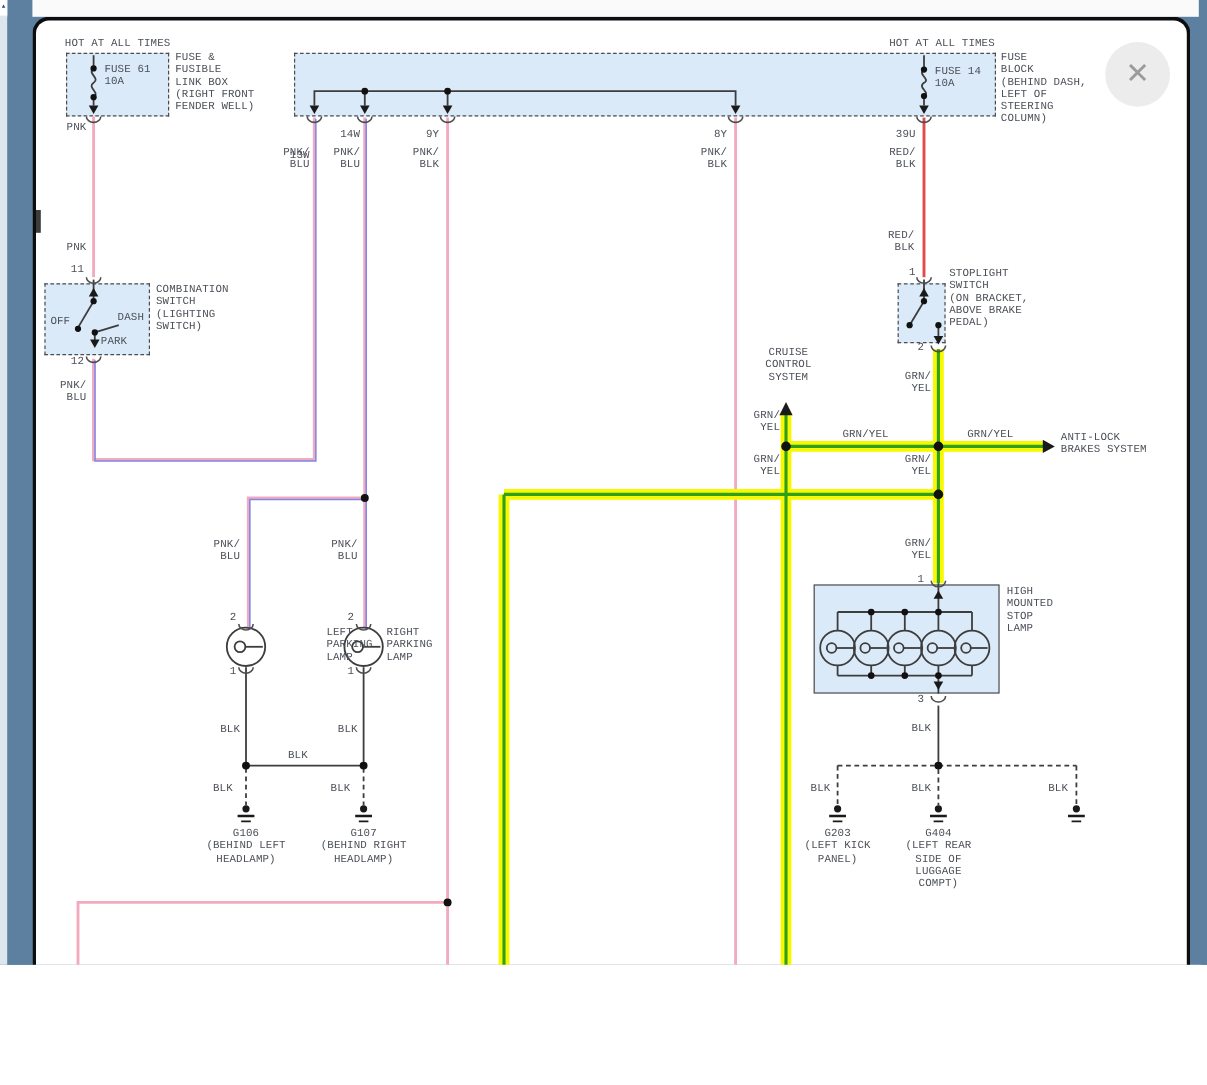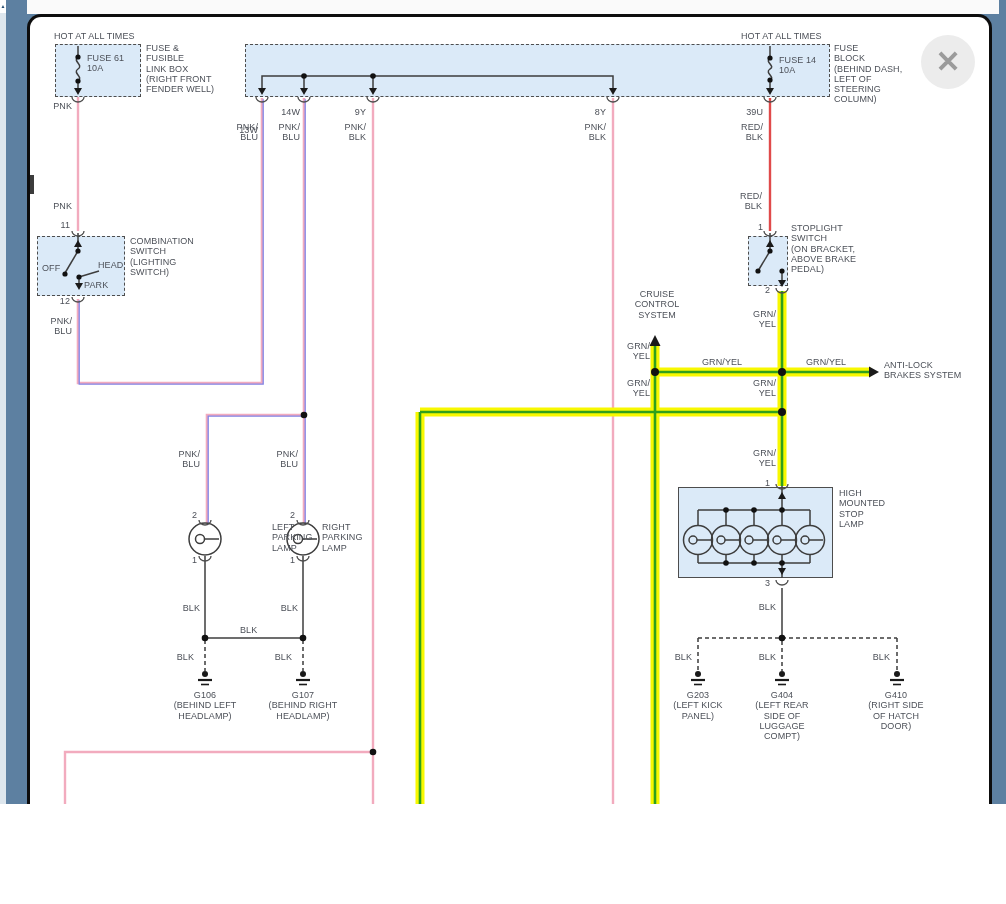--- a/index.html
+++ b/index.html
@@ -1,16 +1,16 @@
 <!DOCTYPE html>
 <html style="--background: #5d80a1; --box_fill: #dbeaf8; --box_border: #4d4d4d; --text: #4c5058; --wire_pnk: #f2abbe; --wire_blu_stripe: #8186e8; --wire_red: #e04a4a; --wire_blk: #3d3d3d; --wire_yel: #f8f800; --wire_grn: #2fa01c; --wire_gryblu: #a9aed8; --close_bg: #ececec; --close_x: #9b9b9b;"><head>
 <meta charset="utf-8">
 <style>
   html,body{margin:0;padding:0;}
-  .screen{position:relative;width:1006px;height:804px;background:var(--background,#5d80a1);overflow:hidden;font-family:Liberation Sans, sans-serif;}
+  .screen{position:relative;width:1006px;height:804px;background:var(--background,#5d80a1);overflow:hidden;font-family:Liberation Mono, monospace;}
   .top-strip{position:absolute;left:0;top:0;width:999px;height:14px;background:#fafafa;}
   .band{position:absolute;top:0;height:904px;background:var(--background,#5d80a1);}
   .band.left{left:6px;width:21px;}
   .band.right{left:1001px;width:5px;}
   .panel{position:absolute;left:27px;top:14px;width:965px;height:890px;background:#fff;border:3px solid #0d0d0d;border-bottom:none;border-radius:14px 14px 0 0;box-sizing:border-box;}
   .scroll-track{position:absolute;left:0;top:0;width:6px;height:904px;background:#dde6ed;}
   .scroll-up{position:absolute;left:0;top:0;width:6px;height:13px;background:#fff;color:#274f72;font-size:5px;line-height:12px;text-align:center;}
   .thumb-mark{position:absolute;left:30px;top:175px;width:4px;height:19px;background:#3c3c3c;}
   .box{position:absolute;background:var(--box_fill,#dbeaf8);border:1.5px dashed var(--box_border,#4d4d4d);box-sizing:border-box;}
   .box.solid{border-style:solid;}
@@ -252,21 +252,21 @@
 10A</div>
   <div class="lbl" style="left:146px;top:43px;">FUSE &amp;
 FUSIBLE
 LINK BOX
 (RIGHT FRONT
 FENDER WELL)</div>
   <div class="lbl r" style="left:40px;top:101px;width:32px;">PNK</div>
   <div class="lbl r" style="left:40px;top:201px;width:32px;">PNK</div>
   <div class="lbl r" style="left:52px;top:220px;width:18px;">11</div>
   <div class="lbl" style="left:42px;top:263px;">OFF</div>
-  <div class="lbl" style="left:98px;top:260px;">HEAD</div>
+  <div class="lbl" style="left:98px;top:260px;">DASH</div>
   <div class="lbl" style="left:84px;top:280px;">PARK</div>
   <div class="lbl" style="left:130px;top:236px;">COMBINATION
 SWITCH
 (LIGHTING
 SWITCH)</div>
   <div class="lbl r" style="left:52px;top:296px;width:18px;">12</div>
   <div class="lbl r" style="left:40px;top:316px;width:32px;">PNK/
 BLU</div>
 
   <div class="lbl" style="left:741px;top:31px;">HOT AT ALL TIMES</div>
@@ -361,24 +361,20 @@
   <div class="lbl c" style="left:653px;top:690px;width:90px;">G203
 (LEFT KICK
 PANEL)</div>
   <div class="lbl r" style="left:744px;top:652px;width:32px;">BLK</div>
   <div class="lbl c" style="left:737px;top:690px;width:90px;">G404
 (LEFT REAR
 SIDE OF
 LUGGAGE
 COMPT)</div>
   <div class="lbl r" style="left:858px;top:652px;width:32px;">BLK</div>
-  <div class="lbl c" style="left:851px;top:690px;width:90px;">G410
-(RIGHT SIDE
-OF HATCH
-DOOR)</div>
 
   <div class="lbl r" style="left:30px;top:862px;width:32px;">PNK/
 BLK</div>
   <div class="lbl" style="left:915px;top:876px;">GRY/BLU</div>
   <div class="lbl" style="left:981px;top:881px;">1</div>
 
   <div class="close-btn">
     <span>✕</span>
   </div>
 </div>

